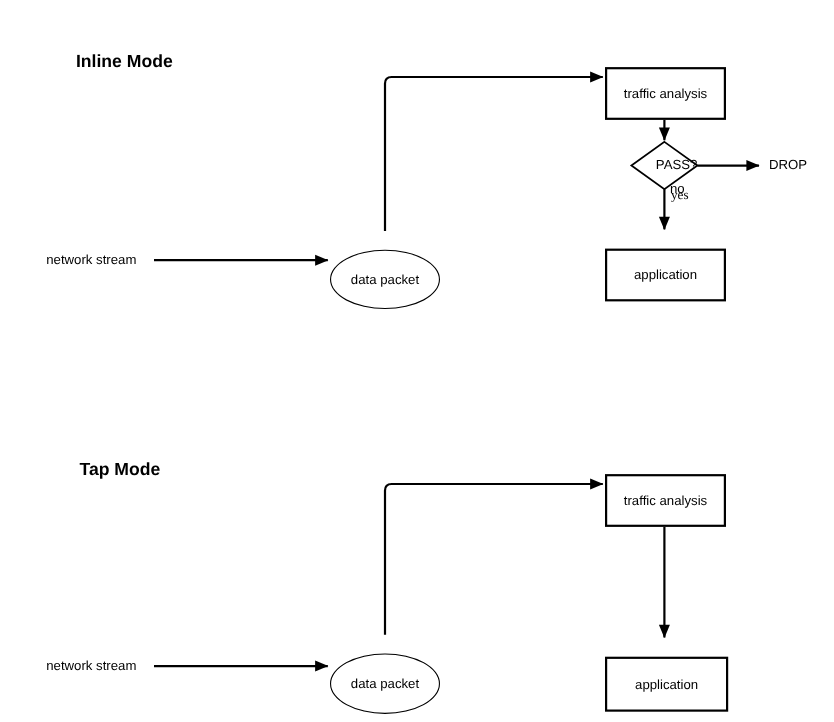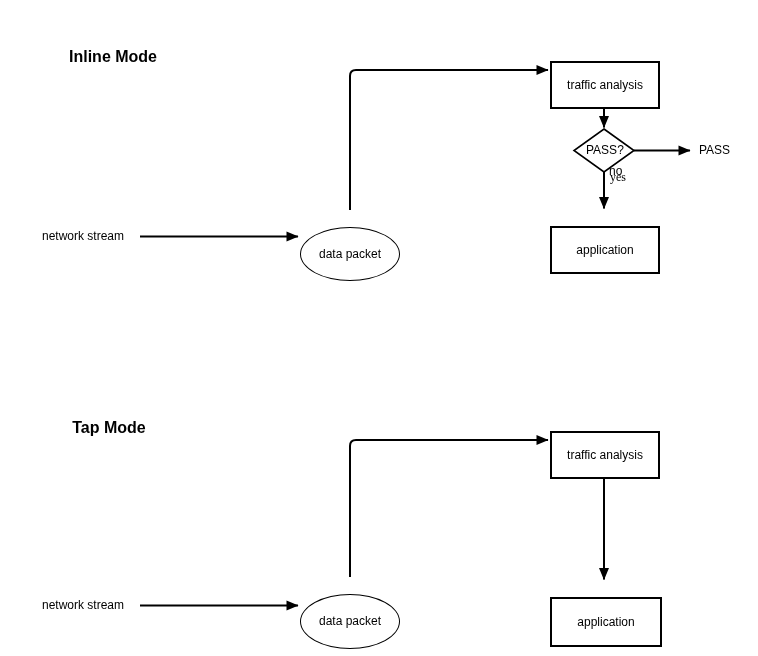--- a/index.html
+++ b/index.html
@@ -101,27 +101,27 @@
   <div class="label" style="left:42px; top:229px;">network stream</div>
 
   <div class="node ellipse" style="left:300px; top:211px; width:100px; height:54px;">
     <span>data packet</span>
   </div>
 
   <div class="node box" style="left:550px; top:45px; width:110px; height:48px;">
     <span>traffic analysis</span>
   </div>
 
-  <div class="label" style="left:586px; top:143px; width:60px; text-align:left;">PASS?</div>
+  <div class="label" style="left:574px; top:143px; width:60px; text-align:right;">PASS?</div>
 
   <div class="label" style="left:609px; top:150px;margin-top:14px;">no</div>
 
   <div class="label" style="left:610px; top:170px;font-family:Liberation Serif, serif;">yes</div>
 
-  <div class="label" style="left:699px; top:143px;">PASS</div>
+  <div class="label" style="left:699px; top:143px;">DROP</div>
 
   <div class="node box" style="left:550px; top:210px; width:110px; height:48px;">
     <span>application</span>
   </div>
 
   <div class="section-title" style="left:54px; top:419px; width:110px;">Tap Mode</div>
 
   <div class="label" style="left:42px; top:598px;">network stream</div>
 
   <div class="node ellipse" style="left:300px; top:578px; width:100px; height:55px;">

